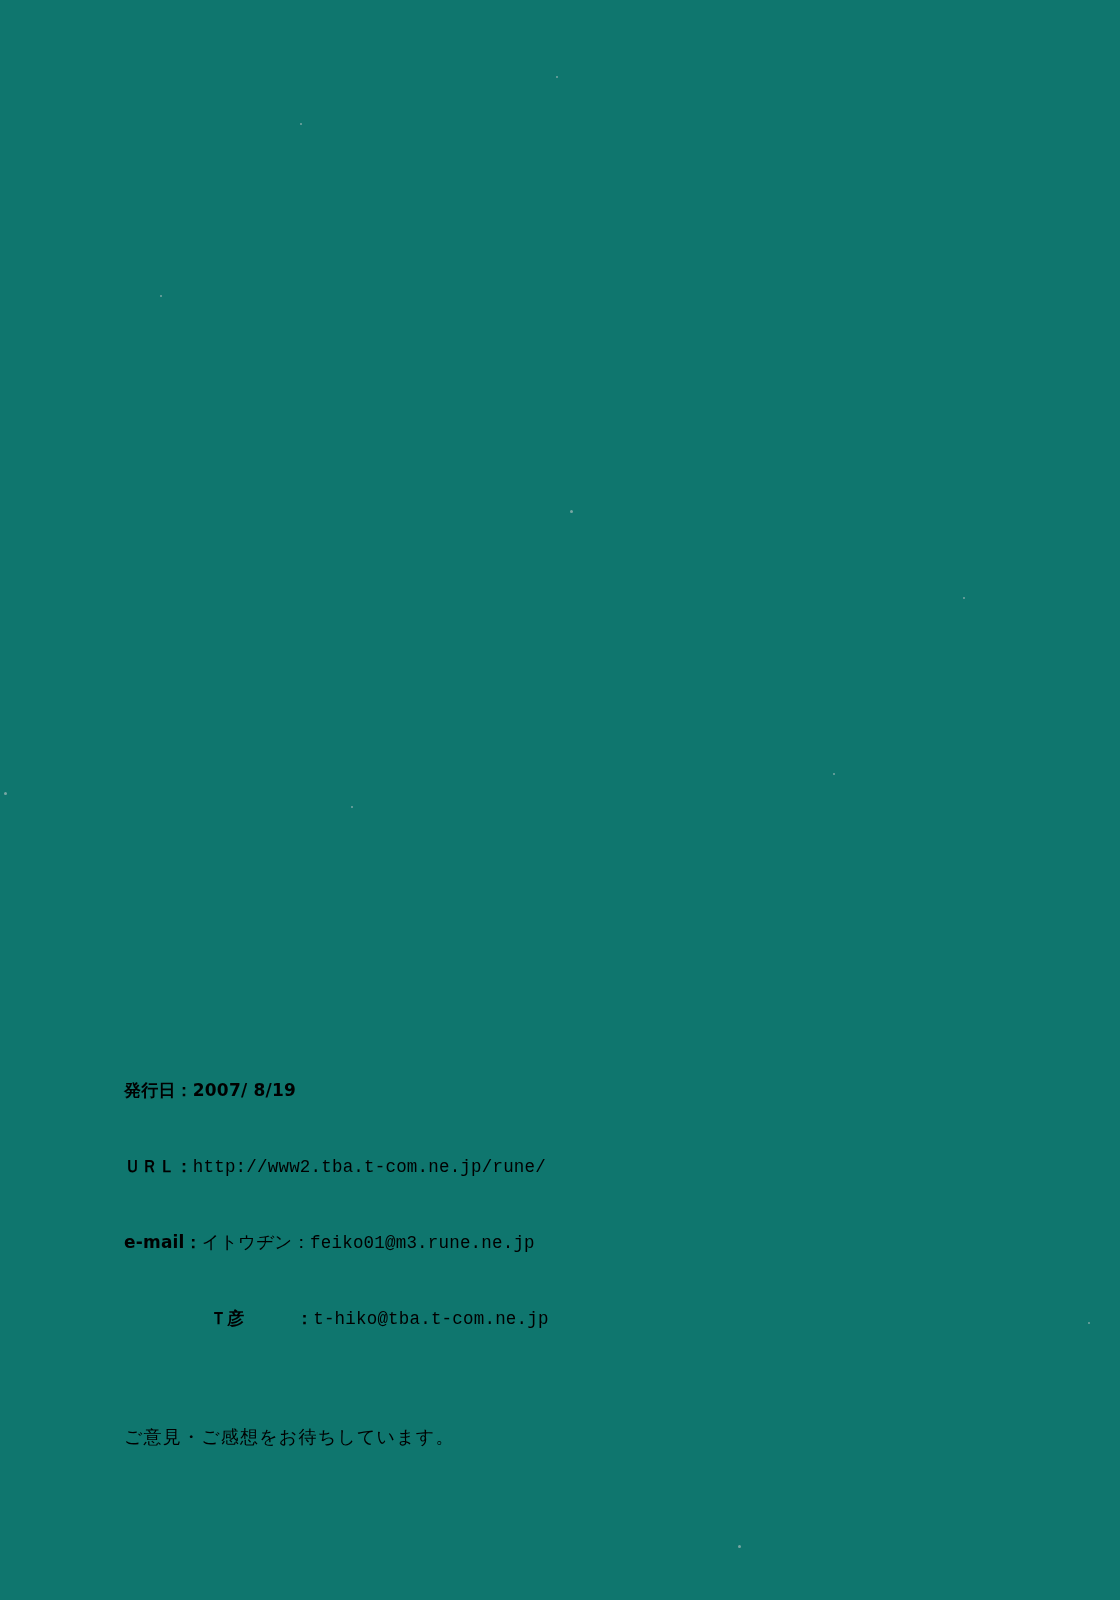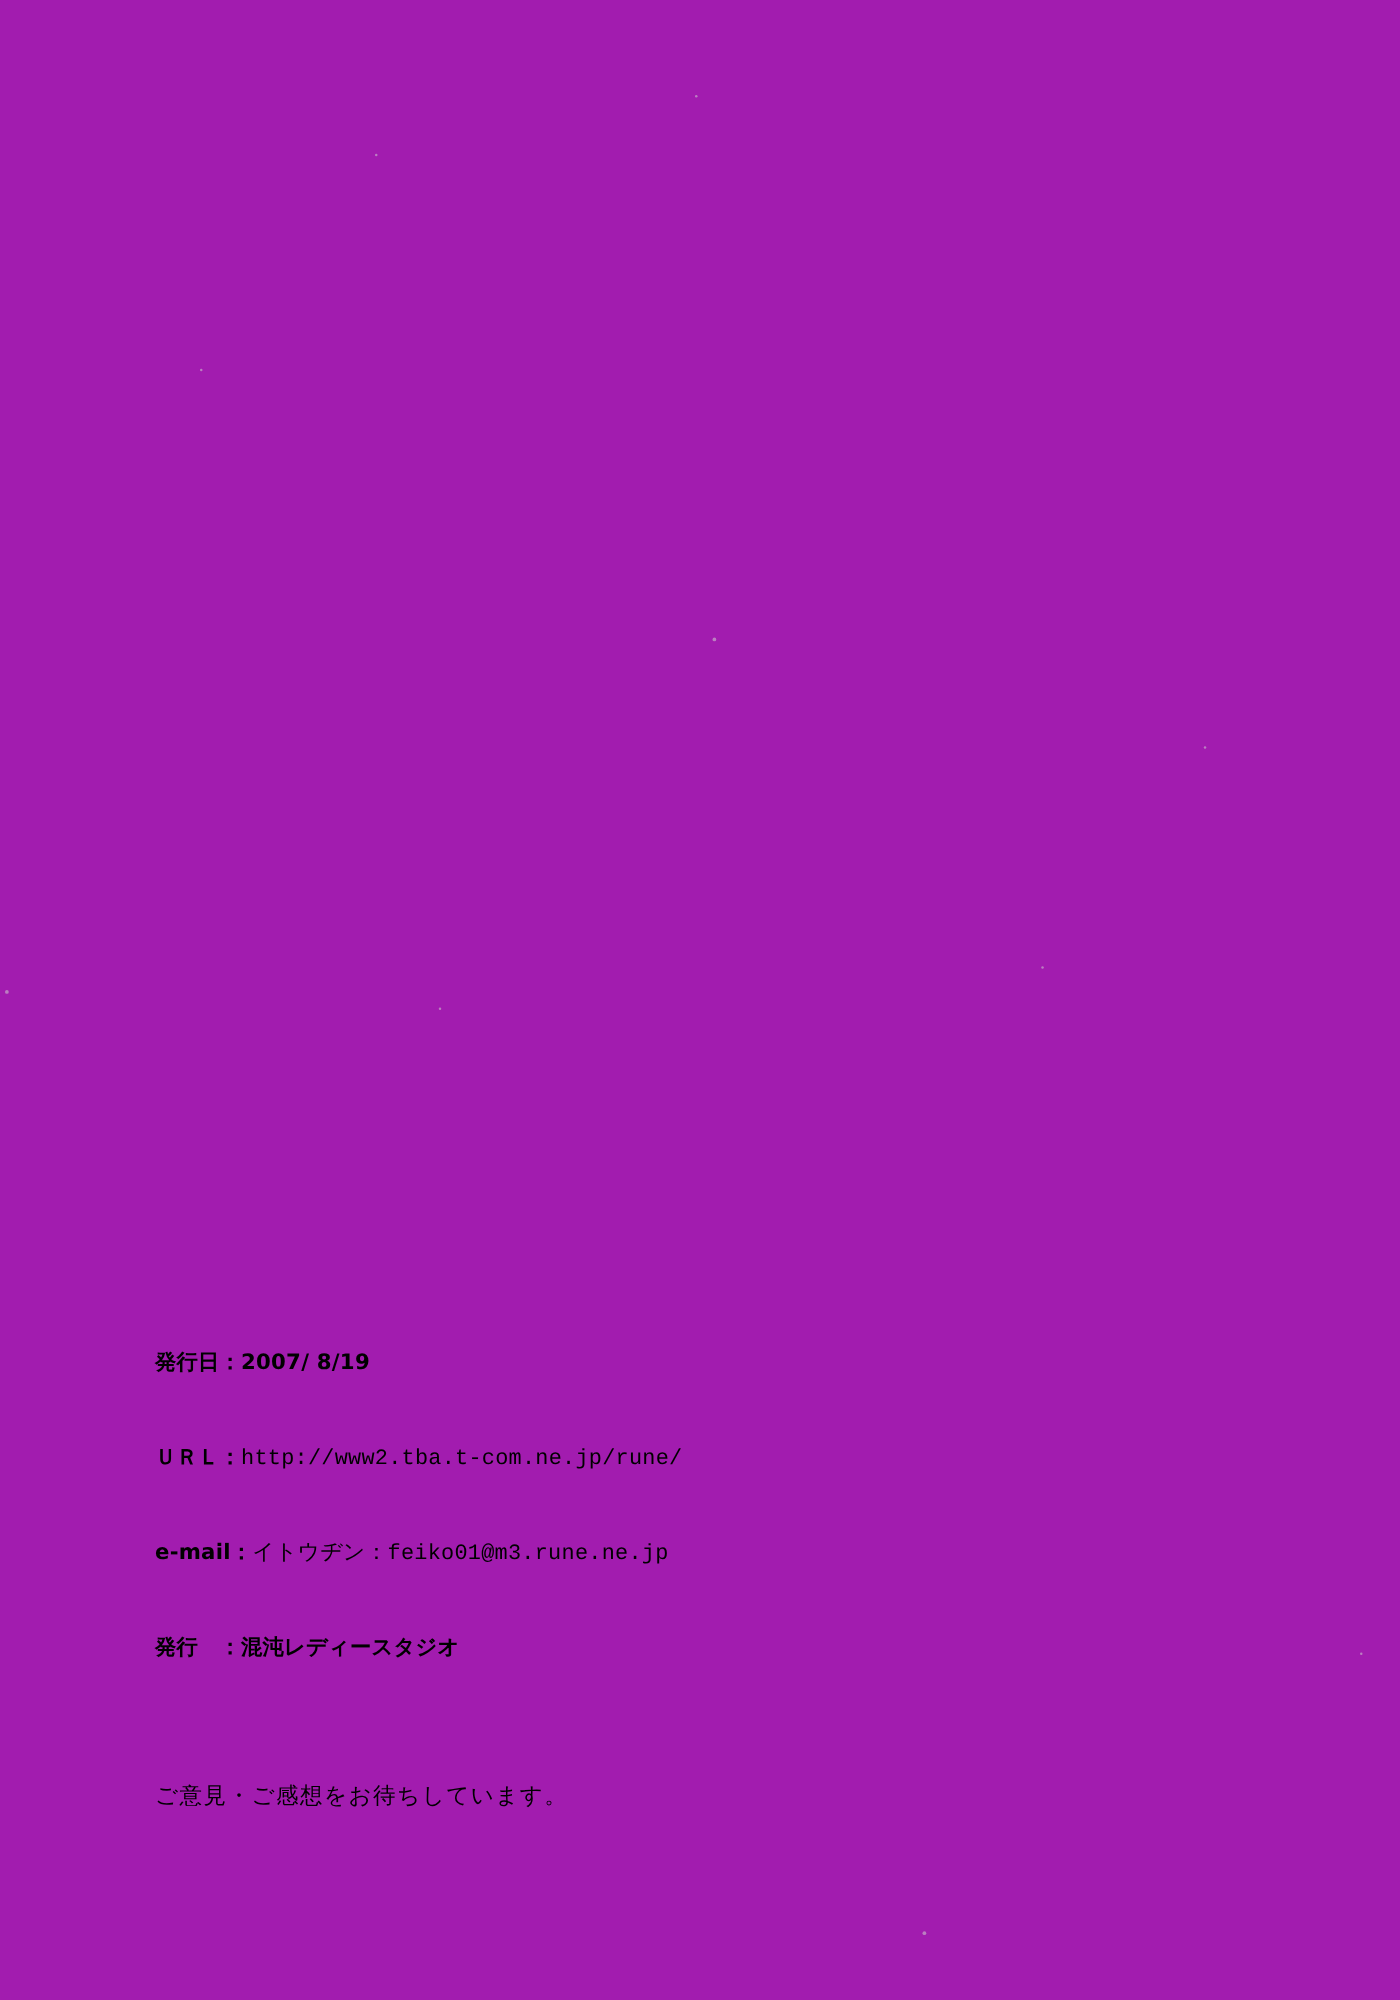--- a/index.html
+++ b/index.html
@@ -11,21 +11,21 @@
     width: 1120px;
     height: 1600px;
     position: relative;
     font-family: "Liberation Sans", sans-serif;
     color: #000000;
     overflow: hidden;
   }
   .page {
     position: absolute;
     inset: 0;
-    background: #a21caf;
+    background: #0f766e;
   }
   
   .speckle {
     position: absolute;
     background: #cfcfcf;
     border-radius: 50%;
     opacity: 0.55;
   }
   .colophon {
     position: absolute;
@@ -85,21 +85,21 @@
   <span class="speckle" style="left:160px;  top:295px;  width:2px; height:2px;"></span>
   <span class="speckle" style="left:738px;  top:1545px; width:3px; height:3px;"></span>
   <span class="speckle" style="left:1088px; top:1322px; width:2px; height:2px;"></span>
 
   <div class="colophon">
 
     <div class="mono-block">
       <span class="row"><span class="lbl">発行日：</span><span class="val-jp">2007/ 8/19</span></span>
       <span class="row"><span class="lbl">ＵＲＬ：</span><span class="val-mono">http://www2.tba.t-com.ne.jp/rune/</span></span>
       <span class="row"><span class="lbl">e-mail：</span><span class="val-mono">イトウヂン：feiko01@m3.rune.ne.jp</span></span>
-      <span class="row"><span class="lbl">発行　：</span><span class="val-jp">混沌レディースタジオ</span></span>
+      <span class="row"><span class="lbl">　　　　　Ｔ彦　　　：</span><span class="val-mono">t-hiko@tba.t-com.ne.jp</span></span>
     </div>
 
     <div class="msg-block">
       <span class="line">ご意見・ご感想をお待ちしています。</span>
 
     </div>
 
   </div>
 </div>
 

